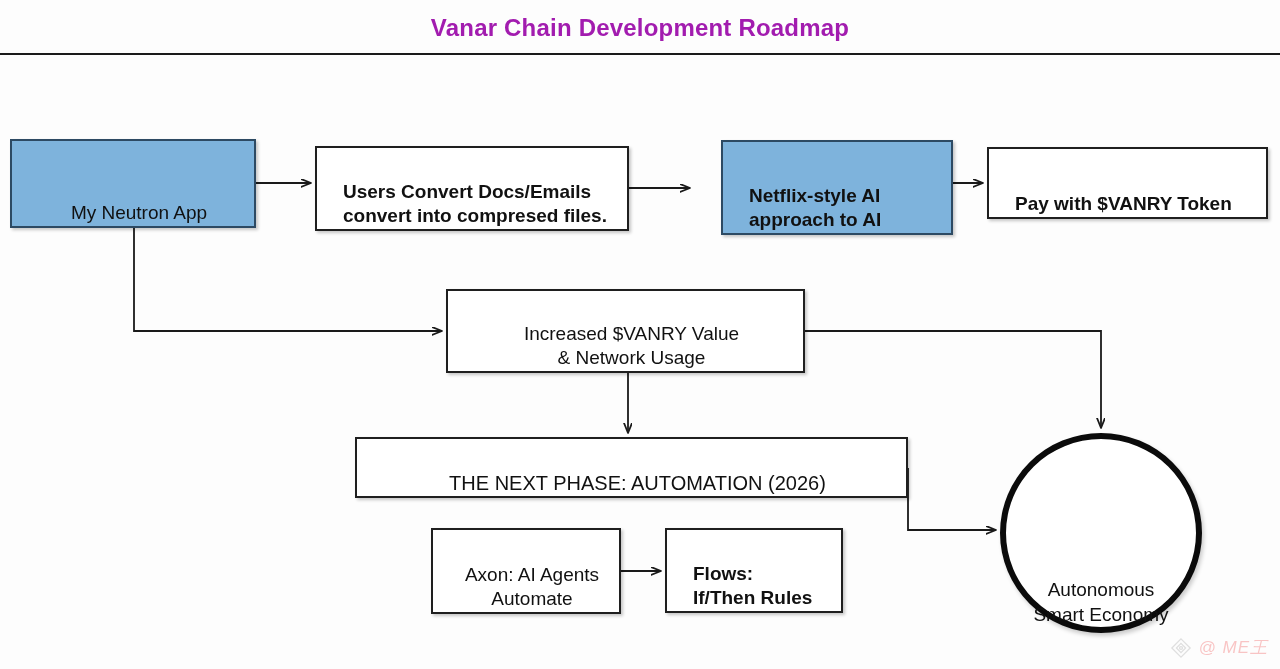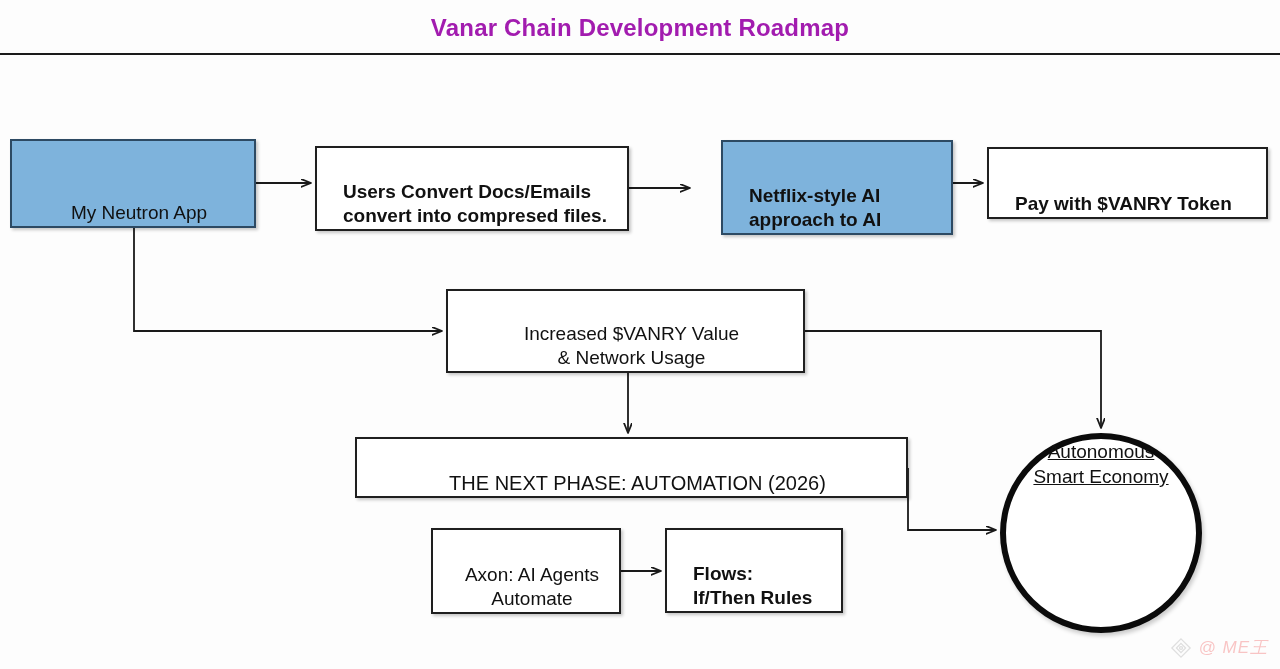--- a/index.html
+++ b/index.html
@@ -82,24 +82,23 @@
     position: absolute;
     left: 1000px;
     top: 433px;
     width: 202px;
     height: 200px;
     box-sizing: border-box;
     border: 6px solid #0b0b0b;
     border-radius: 50%;
     background: #ffffff;
     display: flex;
-    align-items: flex-start;
+    align-items: flex-end;
     justify-content: center;
     box-shadow: 2px 3px 4px rgba(0,0,0,0.2);
-    text-decoration: underline;
   }
   #node-circle .txt {
     font-size: 19px;
     line-height: 1.32;
     text-align: center;
     white-space: pre-line;
     color: #111111;
   }
 
   

